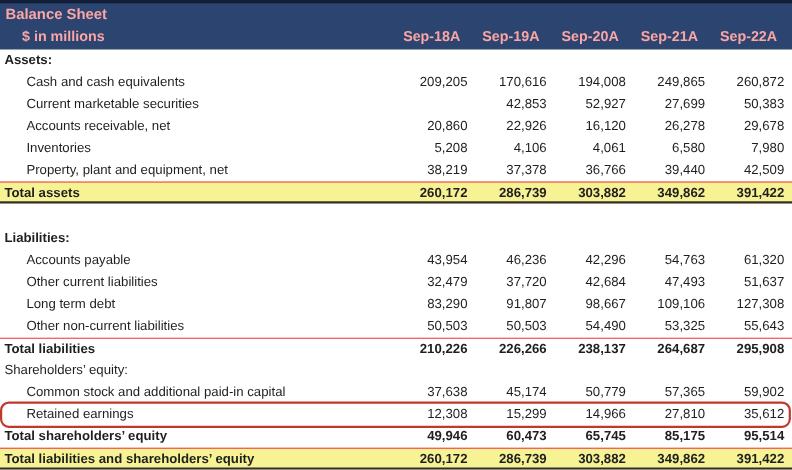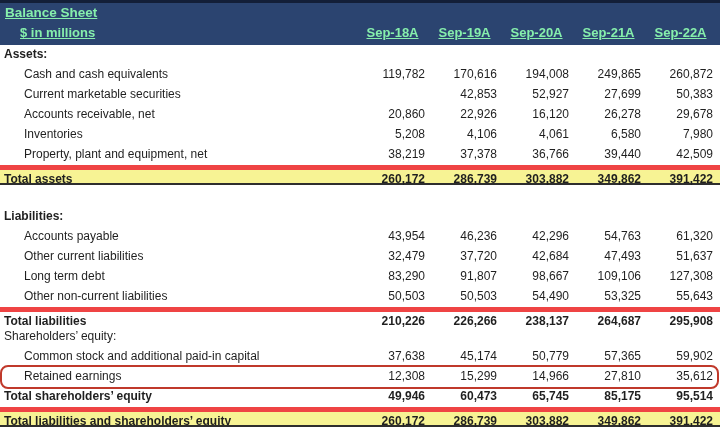--- a/index.html
+++ b/index.html
@@ -1,34 +1,34 @@
 <!DOCTYPE html>
 <html><head>
 <meta charset="utf-8">
 <style>
   * { box-sizing: border-box; margin: 0; padding: 0; }
   html, body { width: 720px; height: 427px; overflow: hidden; background: #ffffff; }
   body { font-family: "Liberation Sans", sans-serif; color: #1f1f1f; }
   .sheet { width: 720px; height: 427px; background: #fff; }
 
   
-  .head { background: #2B4470; color: #86efac; border-top: 3px solid #131F38; text-decoration: underline; }
+  .head { background: #2B4470; color: #fca5a5; border-top: 3px solid #131F38; }
   .head-row1 { height: 20px; line-height: 20px; padding-left: 5px; font-weight: 700; font-size: 13.5px; }
   .head-row2 { display: flex; height: 22px; line-height: 19px; font-weight: 700; font-size: 13px; }
   .head-sub { flex: 1; padding-left: 20px; }
   .colh { width: 72px; text-align: center; padding-right: 7px; }
 
   
   .row { display: flex; height: 20px; line-height: 19px; font-size: 12px; position: relative; }
   .label { flex: 1; padding-left: 4px; white-space: nowrap; overflow: hidden; }
   .item .label { padding-left: 24px; }
   .num { width: 72px; text-align: right; padding-right: 7px; }
   .bold { font-weight: 700; }
   .hl { background: #F7F394; }
-  .bt { border-top: 5px solid #ef4444; }
+  .bt { border-top: 1px solid #ef4444; }
   .bb { border-bottom: 2px solid #2e2e2e; }
   .blank { height: 22px; }
 
   
   .redline {
     position: absolute; left: 0; right: 1px; top: -2px; bottom: -2px;
     border: 2.5px solid #C0392B; border-radius: 8px;
     pointer-events: none; z-index: 5;
   }
 </style>
@@ -48,21 +48,21 @@
       <span class="colh">Sep-22A</span>
     </div>
   </div>
 
   <div class="row">
     <span class="label bold">Assets:</span>
   </div>
 
   <div class="row item">
     <span class="label">Cash and cash equivalents</span>
-    <span class="num">119,782</span>
+    <span class="num">209,205</span>
     <span class="num">170,616</span>
     <span class="num">194,008</span>
     <span class="num">249,865</span>
     <span class="num">260,872</span>
   </div>
 
   <div class="row item">
     <span class="label">Current marketable securities</span>
     <span class="num">42,853</span>
     <span class="num">52,927</span>

